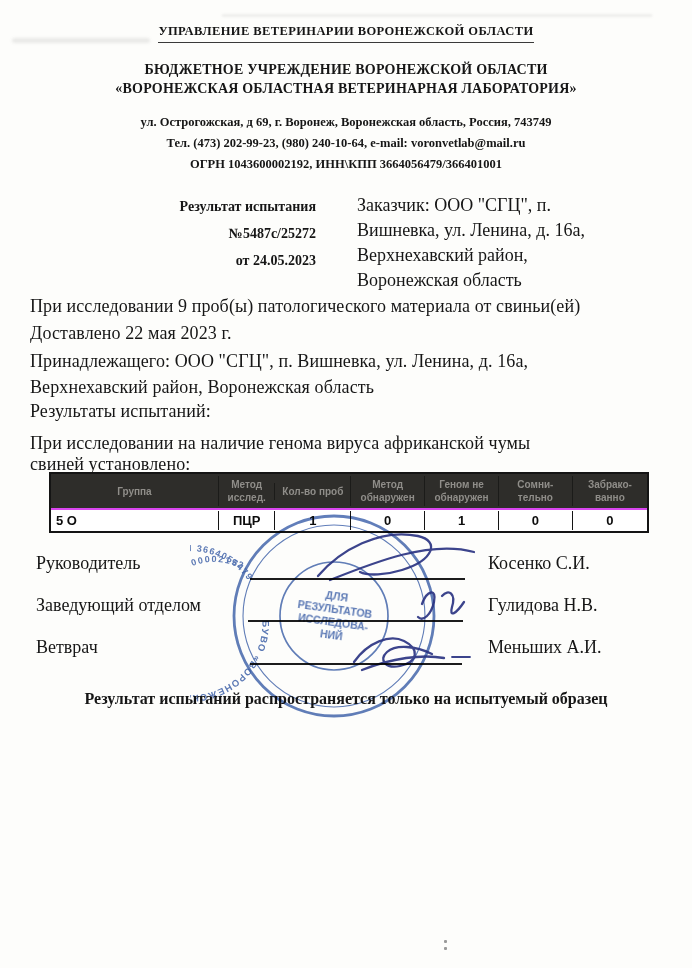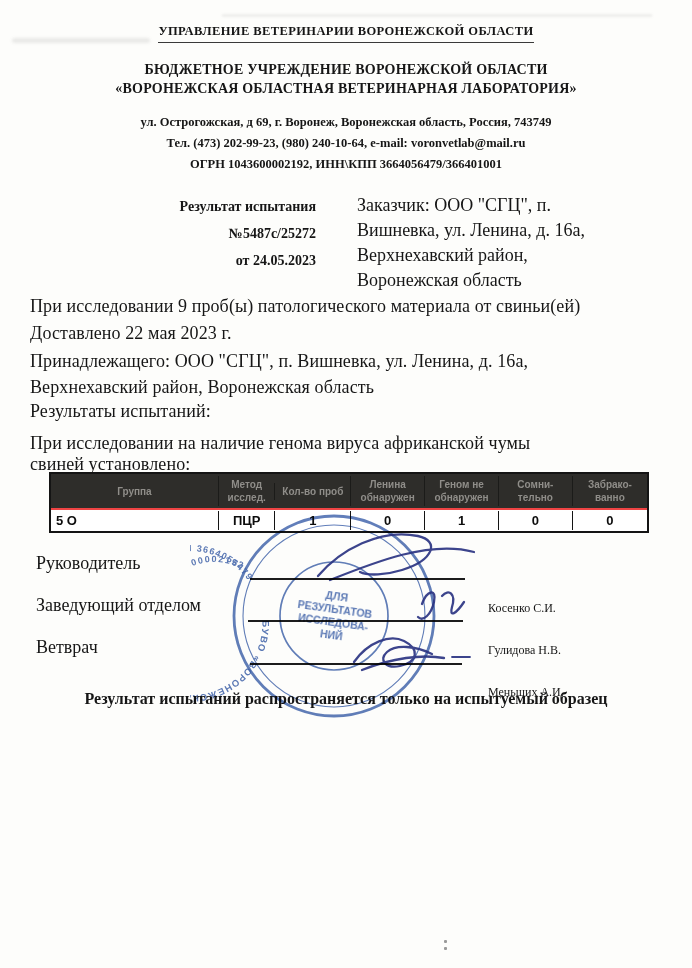--- a/index.html
+++ b/index.html
@@ -20,32 +20,32 @@
     font-size:14px; font-weight:bold; line-height:27px;}
   .customer{left:357px; top:193px; width:300px; font-size:18px; line-height:25px;}
 
   .body-line{left:30px; font-size:18px; letter-spacing:.1px;}
 
   
   .rtable{left:49px; top:472px; width:596px; border:2px solid #141414; background:#fff;}
   .trow{display:flex; width:100%;}
   .th-row{background:#2e2d2a; color:#8f8d89; font-family:"Liberation Sans", sans-serif;
     font-size:10px; font-weight:bold; line-height:13px; min-height:34px; align-items:center;}
-  .td-row{border-top:2px solid #ef4444; font-family:"Liberation Sans", sans-serif;
+  .td-row{border-top:2px solid #d946ef; font-family:"Liberation Sans", sans-serif;
     font-size:13px; font-weight:bold; color:#0d0d0d; min-height:21px; align-items:center;}
   .cell{box-sizing:border-box; text-align:center; padding:2px 2px;
     display:flex; align-items:center; justify-content:center;}
   .trow .cell + .cell{border-left:1px solid #141414;}
   .th-row .cell + .cell{border-left:1px solid #1b1b19;}
   .c0{width:28%; } .c1{width:9.5%;} .c2{width:12.7%;} .c3{width:12.4%;}
   .c4{width:12.4%;} .c5{width:12.4%;} .c6{width:12.6%;}
   .td-row .c0{justify-content:flex-start; padding-left:5px;}
 
   .sig-role{left:36px; font-size:18px;}
-  .sig-name{left:488px; font-size:12px;margin-top:48px;}
+  .sig-name{left:488px; font-size:18px;}
   .sig-line{position:absolute; height:2px; background:#1c1c1c;}
 
   .footer-note{top:690px; font-size:16px; font-weight:600;}
 
   .stamp-svg{position:absolute; left:190px; top:510px; width:300px; height:215px;
     z-index:5; pointer-events:none; mix-blend-mode:multiply;}
 
   
   .smudge1{left:12px; top:38px; width:138px; height:5px;
     background:rgba(60,60,60,.10); filter:blur(1.5px); border-radius:3px;}
@@ -97,21 +97,21 @@
   <div class="abs body-line" style="top:377px">Верхнехавский район, Воронежская область</div>
   <div class="abs body-line" style="top:401px">Результаты испытаний:</div>
   <div class="abs body-line" style="top:433px">При исследовании на наличие генома вируса африканской чумы</div>
   <div class="abs body-line" style="top:454px">свиней установлено:</div>
 
   <div class="abs rtable">
     <div class="trow th-row">
       <div class="cell c0" style="white-space:normal">Группа</div>
       <div class="cell c1" style="white-space:normal">Метод исслед.</div>
       <div class="cell c2" style="white-space:normal">Кол-во проб</div>
-      <div class="cell c3" style="white-space:normal">Ленина обнаружен</div>
+      <div class="cell c3" style="white-space:normal">Метод обнаружен</div>
       <div class="cell c4" style="white-space:normal">Геном не обнаружен</div>
       <div class="cell c5" style="white-space:normal">Сомни- тельно</div>
       <div class="cell c6" style="white-space:normal">Забрако- ванно</div>
     </div>
     <div class="trow td-row">
       <div class="cell c0">5 О</div>
       <div class="cell c1">ПЦР</div>
       <div class="cell c2">1</div>
       <div class="cell c3">0</div>
       <div class="cell c4">1</div>

